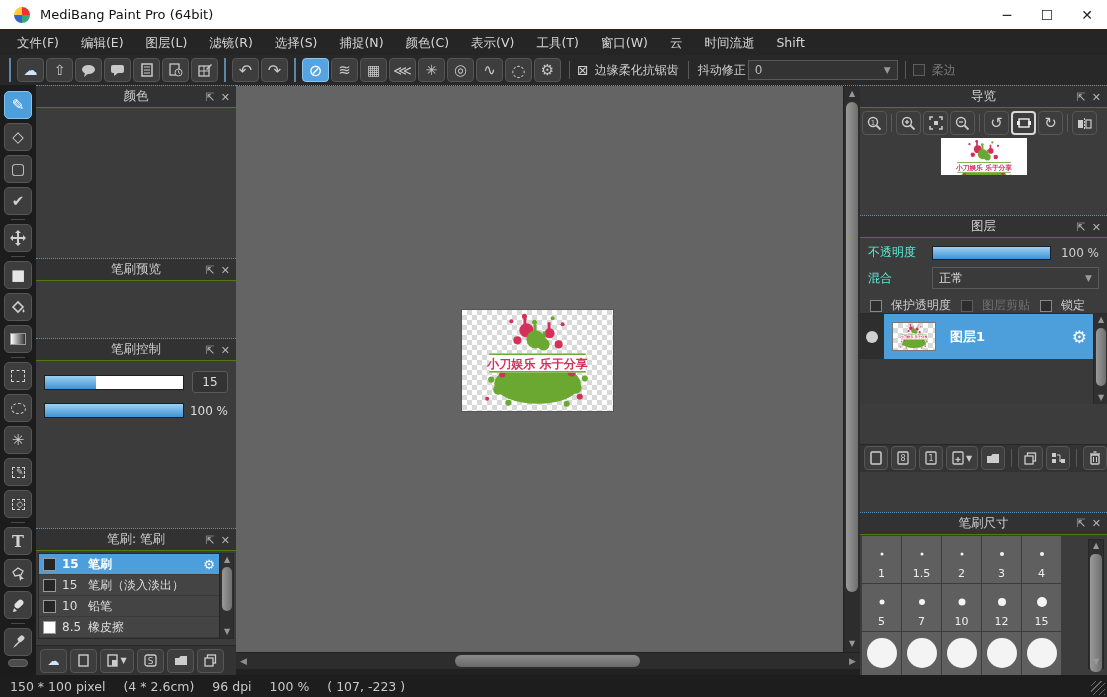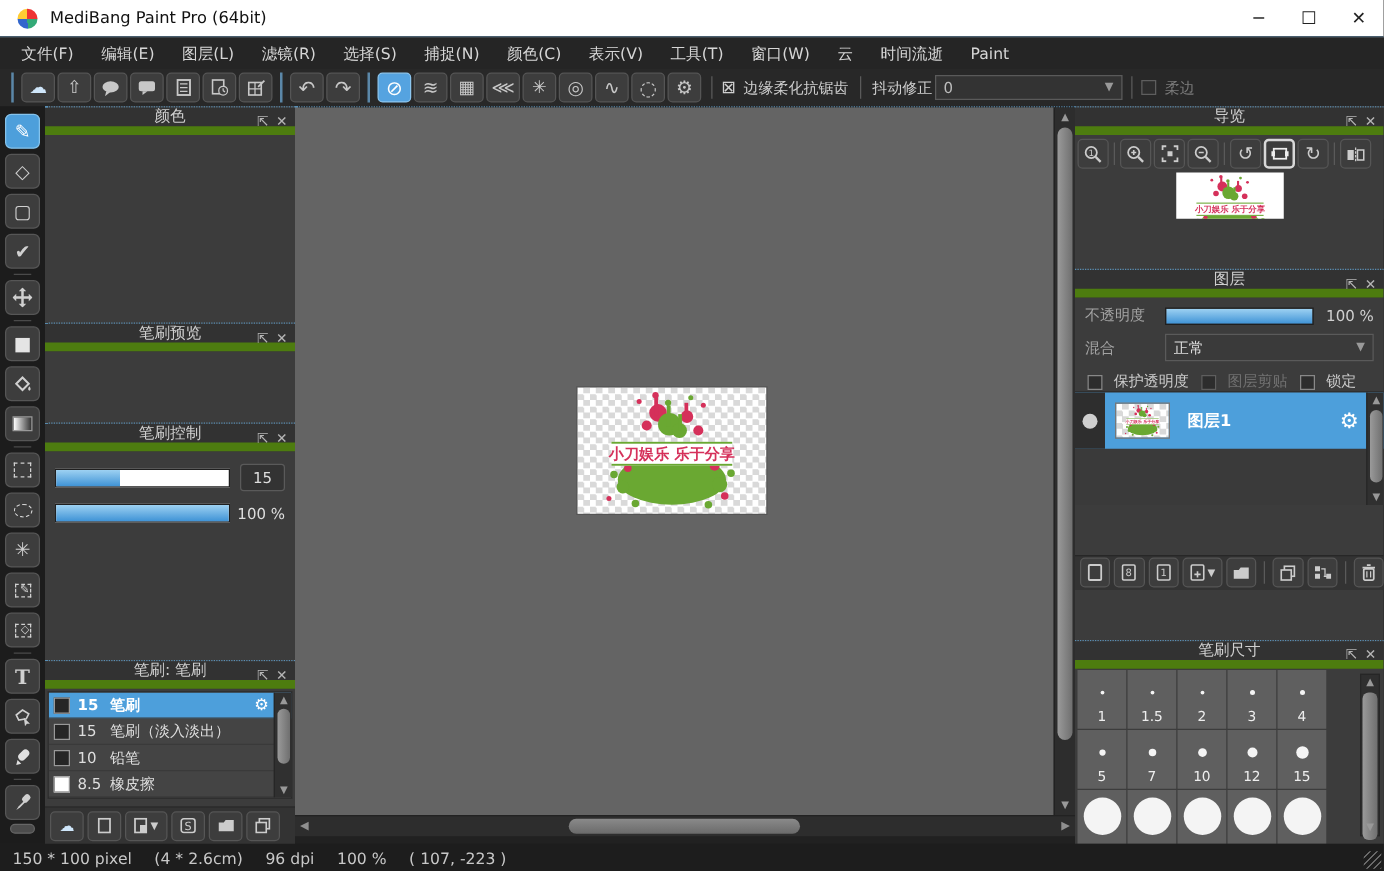--- a/index.html
+++ b/index.html
@@ -39,21 +39,21 @@
     display:flex; align-items:center; justify-content:center; color:#d0d0d0; font-size:15px; }
   .tool.active { background:#4d9fdb; border-color:#85c3ec; color:#fff; }
   .tool-sep { width:14px; height:1px; background:#4a4a4a; margin:2px 0; }
   .strip-handle { position:absolute; bottom:8px; left:8px; width:20px; height:8px; border-radius:4px; background:#4c4c4c; border:1px solid #666; }
 
   
   .leftcol { width:200px; display:flex; flex-direction:column; background:#3c3c3c; }
   .rightcol { width:247px; display:flex; flex-direction:column; background:#3c3c3c;gap:40px; }
   .panel { border-top:1px dotted #5a8fb5; background:#3c3c3c; position:relative; overflow:hidden; }
   .phead { height:22px; background:#323232; display:flex; align-items:center; justify-content:center; position:relative;
-    color:#cfcfcf; font-size:12.5px; border-bottom:7px solid #4d7c0f; }
+    color:#cfcfcf; font-size:12.5px; border-bottom:1px solid #4d7c0f; }
   .phead .pops { position:absolute; right:6px; top:0; height:22px; display:flex; align-items:center; gap:6px; color:#b5b5b5; font-size:11px; }
 
   
   .color-body { display:flex; padding:6px 4px 0 6px; }
   .swatches { width:62px; position:relative; }
   .sw-bg { position:absolute; left:26px; top:16px; width:26px; height:26px; background:#fff; border:1px solid #999; }
   .sw-fg { position:absolute; left:4px; top:2px; width:26px; height:26px; background:#000; border:3px solid #e23; }
   .checker { background-image:conic-gradient(#d9d9d9 25%,#fff 25% 50%,#d9d9d9 50% 75%,#fff 75%); background-size:10px 10px; }
   .sw-tr { position:absolute; left:4px; top:52px; width:26px; height:26px; border:1px solid #888; }
   .rgb { position:absolute; left:4px; top:86px; font-family:"DejaVu Sans Mono",monospace; font-size:10.5px; line-height:12px; color:#c8c8c8; }
@@ -114,21 +114,21 @@
 
   
   .nav-tools { display:flex; align-items:center; padding:3px 2px; gap:2px; }
   .nav-btn { width:25px; height:24px; background:#3d3d3d; border:1px solid #565656; border-radius:4px;
     display:flex; align-items:center; justify-content:center; color:#ccc; }
   .nav-btn.active { border:2px solid #d8d8d8; }
   .nav-thumb { width:86px; height:56px; background:#fff; margin:0 auto; }
 
   
   .lrow { display:flex; align-items:center; margin:6px 8px 0; gap:6px; }
-  .lrow label { width:58px; color:#a3a3a3; }
+  .lrow label { width:58px; color:#5eead4; }
   .lslider { flex:1; height:14px; background:linear-gradient(#9dd1f2,#3f93d6); border:1px solid #1f1f1f; }
   .ldrop { flex:1; height:22px; background:#3a3a3a; border:1px solid #5a5a5a; display:flex; align-items:center; padding:0 6px; color:#ddd; }
   .ldrop .arrow { margin-left:auto; font-size:9px; color:#999; }
   .lcheck { display:flex; align-items:center; margin:8px 0 0 10px; gap:4px; font-size:12px; color:#ccc; white-space:nowrap; }
   .lcheck.dim { color:#707070; }
   .layerlist { position:absolute; left:0; right:0; top:97px; bottom:0; background:#3a3a3a; border-top:1px solid #2c2c2c; }
   .layer-row { height:45px; display:flex; align-items:center; background:#4d9fdb; }
   .layer-eye-col { width:24px; height:45px; background:#2e2e2e; display:flex; align-items:center; justify-content:center; }
   .eye-dot { width:12px; height:12px; border-radius:50%; background:#cfcfcf; }
   .layer-thumb { width:44px; height:29px; margin-left:8px; border:1px solid #777; }
@@ -206,21 +206,21 @@
   <div class="menu-item">图层(L)</div>
   <div class="menu-item">滤镜(R)</div>
   <div class="menu-item">选择(S)</div>
   <div class="menu-item">捕捉(N)</div>
   <div class="menu-item">颜色(C)</div>
   <div class="menu-item">表示(V)</div>
   <div class="menu-item">工具(T)</div>
   <div class="menu-item">窗口(W)</div>
   <div class="menu-item">云</div>
   <div class="menu-item">时间流逝</div>
-  <div class="menu-item">Paint</div>
+  <div class="menu-item">Shift</div>
 </div>
 
 <div class="toolbar">
   <div class="vsep"></div>
   <div class="tbtn">
       <span style="color:#cfe6fa">☁</span>
     </div>
   <div class="tbtn">
       <span>⇧</span>
     </div>

